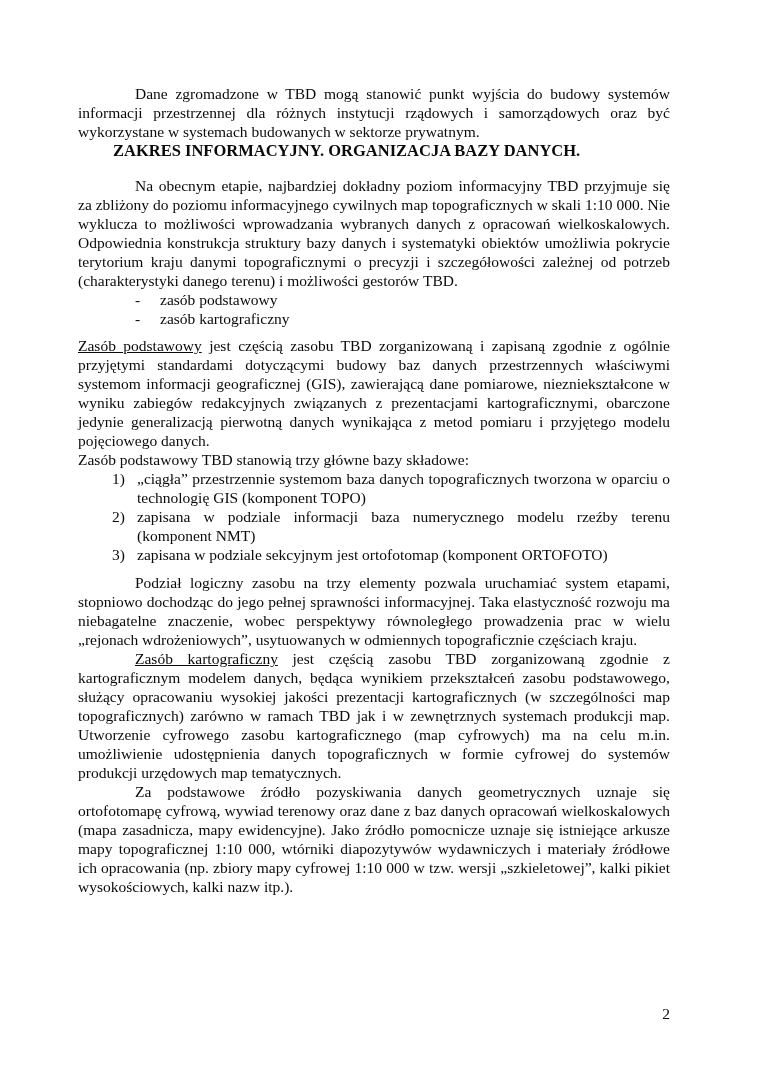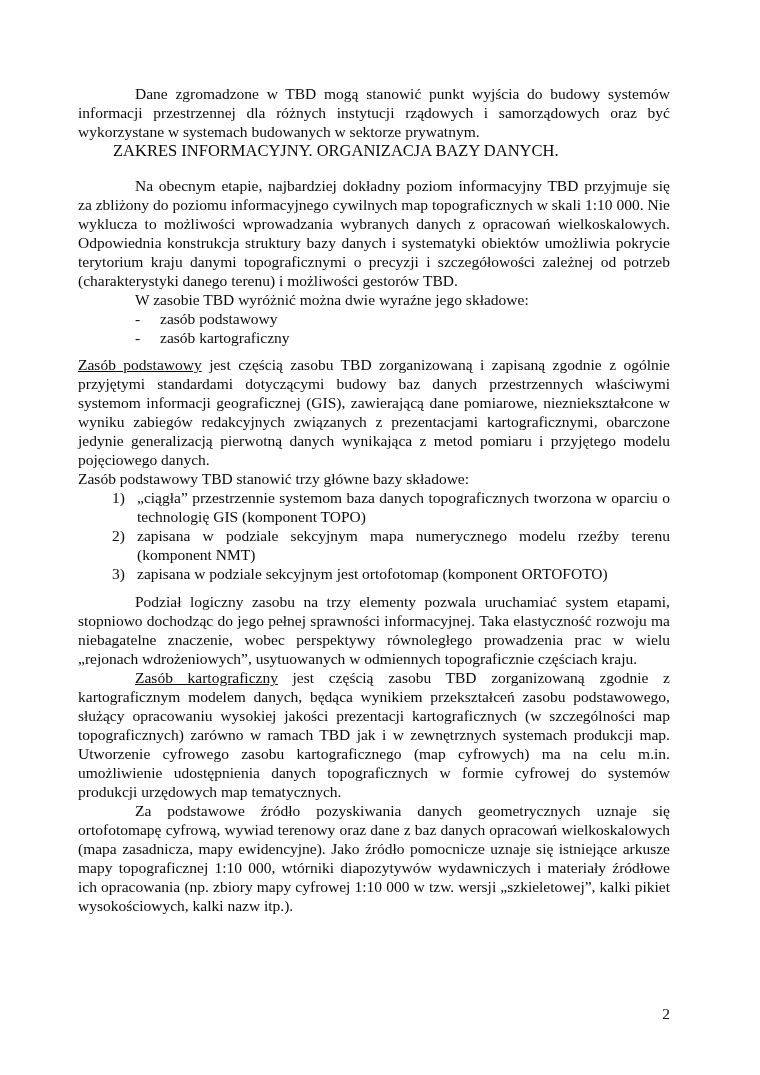--- a/index.html
+++ b/index.html
@@ -19,21 +19,21 @@
   }
   .content {
     position: absolute;
     left: 78px; top: 84px;
     width: 592px;
     text-align: justify;
   }
   .content p { margin: 0; text-indent: 57px; }
   .content p.no-indent { text-indent: 0; }
   .heading {
-    font-weight: normal;
+    font-weight: bold;
     font-size: 16.5px;
     text-align: left;
     text-indent: 35px;
     margin: 0;
   }
   .heading.h1 { margin-bottom: 16px; }
   .u { text-decoration: underline; }
 
   
   .dash-list { margin: 0 0 8px 0; }
@@ -62,45 +62,44 @@
 
 <div class="page">
   <div class="content">
 
     <p>Dane zgromadzone w TBD mogą stanowić punkt wyjścia do budowy systemów informacji przestrzennej dla różnych instytucji rządowych i samorządowych oraz być wykorzystane w systemach budowanych w sektorze prywatnym.</p>
 
     <div class="heading h1">ZAKRES INFORMACYJNY. ORGANIZACJA BAZY DANYCH.</div>
 
     <p>Na obecnym etapie, najbardziej dokładny poziom informacyjny TBD przyjmuje się za zbliżony do poziomu informacyjnego cywilnych map topograficznych w skali 1:10 000. Nie wyklucza to możliwości wprowadzania wybranych danych z opracowań wielkoskalowych. Odpowiednia konstrukcja struktury bazy danych i systematyki obiektów umożliwia pokrycie terytorium kraju danymi topograficznymi o precyzji i szczegółowości zależnej od potrzeb (charakterystyki danego terenu) i możliwości gestorów TBD.</p>
 
-    <p>W zasobie TBD wyróżnić można dwie wyraźne jego składowe:</p>
 
     <div class="dash-list">
       <div class="dash-item">
         <span class="marker">-</span>
         <span class="txt">zasób podstawowy</span>
       </div>
       <div class="dash-item">
         <span class="marker">-</span>
         <span class="txt">zasób kartograficzny</span>
       </div>
     </div>
 
     <p class="no-indent mb10"><span class="u">Zasób podstawowy</span><span> jest częścią zasobu TBD zorganizowaną i zapisaną zgodnie z ogólnie przyjętymi standardami dotyczącymi budowy baz danych przestrzennych właściwymi systemom informacji geograficznej (GIS), zawierającą dane pomiarowe, niezniekształcone w wyniku zabiegów redakcyjnych związanych z prezentacjami kartograficznymi, obarczone jedynie generalizacją pierwotną danych wynikająca z metod pomiaru i przyjętego modelu pojęciowego danych.</span></p>
 
-    <p class="no-indent mb14">Zasób podstawowy TBD stanowić trzy główne bazy składowe:</p>
+    <p class="no-indent mb14">Zasób podstawowy TBD stanowią trzy główne bazy składowe:</p>
 
     <div class="num-list">
       <div class="num-item">
         <span class="marker">1)</span>
         <span class="txt">„ciągła” przestrzennie systemom baza danych topograficznych tworzona w oparciu o technologię GIS  (komponent TOPO)</span>
       </div>
       <div class="num-item">
         <span class="marker">2)</span>
-        <span class="txt">zapisana w podziale sekcyjnym mapa numerycznego modelu rzeźby terenu (komponent NMT)</span>
+        <span class="txt">zapisana w podziale informacji baza numerycznego modelu rzeźby terenu (komponent NMT)</span>
       </div>
       <div class="num-item">
         <span class="marker">3)</span>
         <span class="txt">zapisana w podziale sekcyjnym jest ortofotomap (komponent ORTOFOTO)</span>
       </div>
     </div>
 
     <p>Podział logiczny zasobu na trzy elementy pozwala uruchamiać system etapami, stopniowo dochodząc do jego pełnej sprawności informacyjnej. Taka elastyczność rozwoju ma niebagatelne znaczenie, wobec perspektywy równoległego prowadzenia prac w wielu „rejonach wdrożeniowych”, usytuowanych w odmiennych topograficznie częściach kraju.</p>
 
     <p><span class="u">Zasób kartograficzny</span><span> jest częścią zasobu TBD zorganizowaną zgodnie z kartograficznym modelem danych, będąca wynikiem przekształceń zasobu podstawowego, służący opracowaniu wysokiej jakości prezentacji kartograficznych (w szczególności map topograficznych) zarówno w ramach TBD jak i w zewnętrznych systemach produkcji map. Utworzenie cyfrowego zasobu kartograficznego (map cyfrowych) ma na celu m.in. umożliwienie udostępnienia danych topograficznych w formie cyfrowej do systemów produkcji urzędowych map tematycznych.</span></p>

